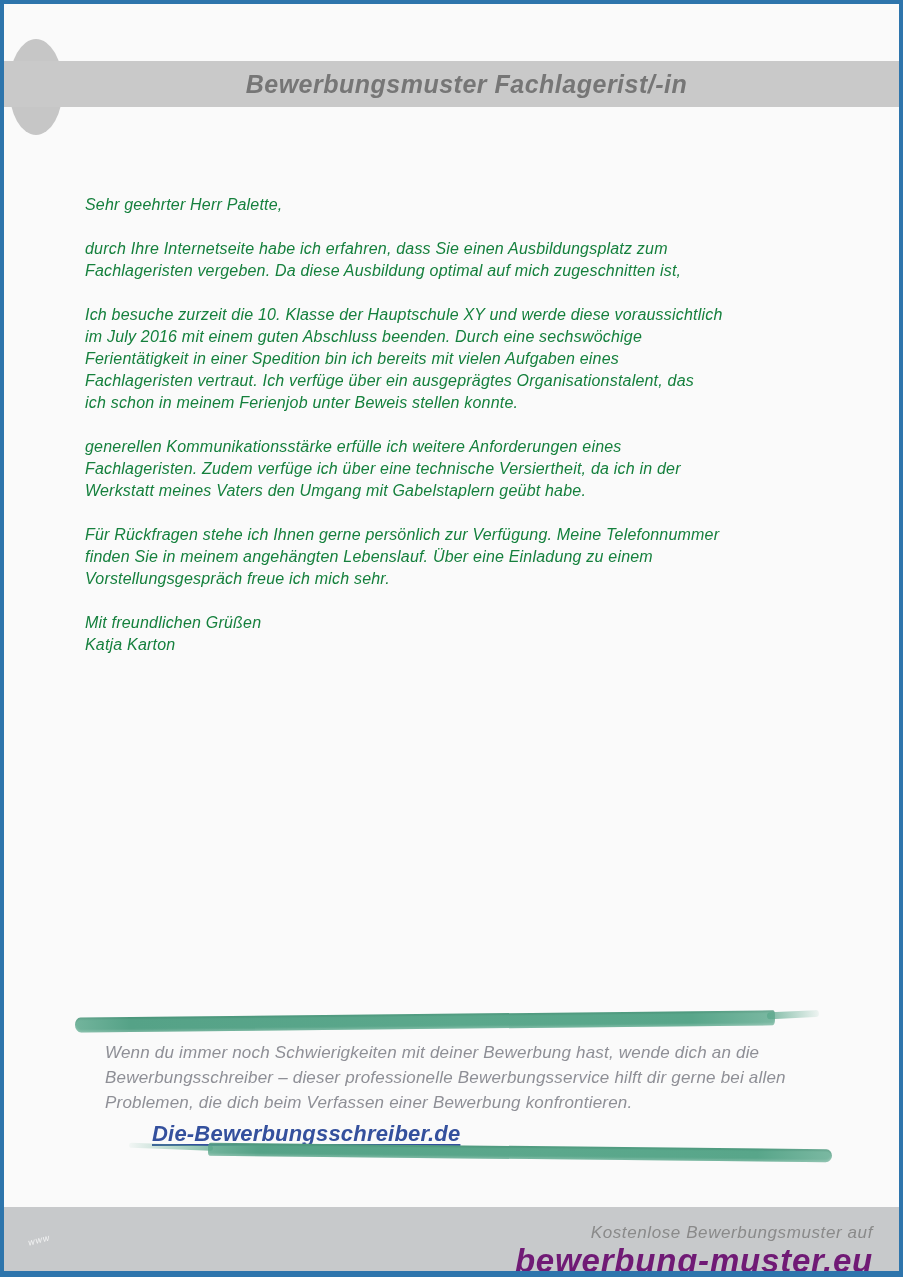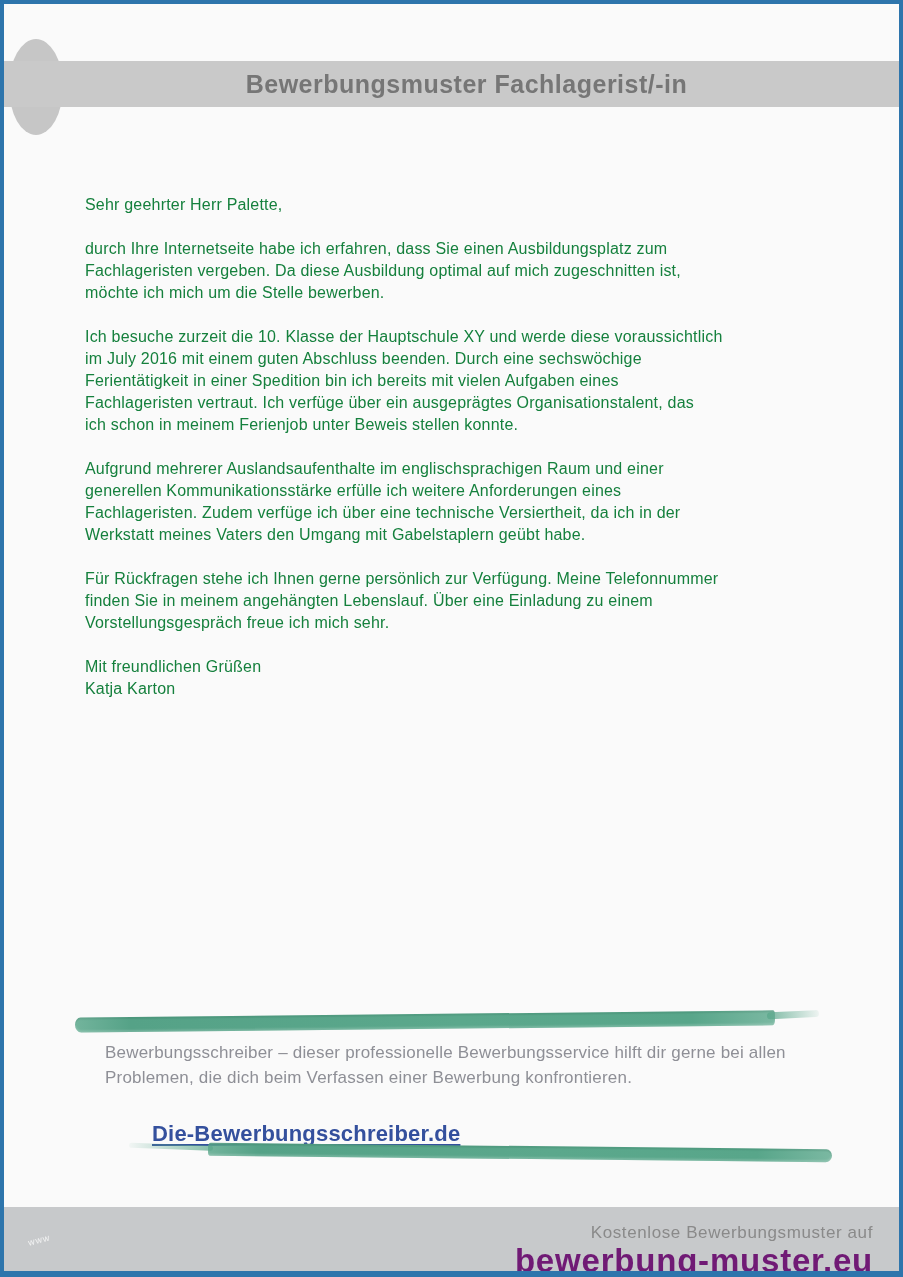--- a/index.html
+++ b/index.html
@@ -8,20 +8,21 @@
     font-family: "Liberation Sans", sans-serif;
   }
   .page {
     position: relative;
     width: 903px;
     height: 1277px;
     background: #fafafa;
     border: 4px solid #2e75ac;
     border-bottom-width: 6px;
     overflow: hidden;
+    font-style: italic;
   }
 
   
   .header-ellipse {
     position: absolute;
     left: 5px; top: 35px;
     width: 54px; height: 96px;
     border-radius: 50%;
     background: #c6c6c6;
   }
@@ -161,35 +162,33 @@
     <div class="header-title">Bewerbungsmuster Fachlagerist/-in</div>
   </div>
 
   <div class="letter">
     <div class="salutation">Sehr geehrter Herr Palette,</div>
 
     <p>
       </p>
       <div>durch Ihre Internetseite habe ich erfahren, dass Sie einen Ausbildungsplatz zum</div>
       <div>Fachlageristen vergeben. Da diese Ausbildung optimal auf mich zugeschnitten ist,</div>
-      <div>möchte ich mich um die Stelle bewerben.</div>
     <p></p>
 
     <p>
       </p>
       <div>Ich besuche zurzeit die 10. Klasse der Hauptschule XY und werde diese voraussichtlich</div>
       <div>im July 2016 mit einem guten Abschluss beenden. Durch eine sechswöchige</div>
       <div>Ferientätigkeit in einer Spedition bin ich bereits mit vielen Aufgaben eines</div>
       <div>Fachlageristen vertraut. Ich verfüge über ein ausgeprägtes Organisationstalent, das</div>
       <div>ich schon in meinem Ferienjob unter Beweis stellen konnte.</div>
     <p></p>
 
     <p>
       </p>
-      <div>Aufgrund mehrerer Auslandsaufenthalte im englischsprachigen Raum und einer</div>
       <div>generellen Kommunikationsstärke erfülle ich weitere Anforderungen eines</div>
       <div>Fachlageristen. Zudem verfüge ich über eine technische Versiertheit, da ich in der</div>
       <div>Werkstatt meines Vaters den Umgang mit Gabelstaplern geübt habe.</div>
     <p></p>
 
     <p>
       </p>
       <div>Für Rückfragen stehe ich Ihnen gerne persönlich zur Verfügung. Meine Telefonnummer</div>
       <div>finden Sie in meinem angehängten Lebenslauf. Über eine Einladung zu einem</div>
       <div>Vorstellungsgespräch freue ich mich sehr.</div>
@@ -197,20 +196,21 @@
 
     <div class="sig-block">
       <div>Mit freundlichen Grüßen</div>
       <div>Katja Karton</div>
     </div>
   </div>
 
   <div class="stroke stroke-top"></div>
 
   <div class="promo">
+    <div>Wenn du immer noch Schwierigkeiten mit deiner Bewerbung hast, wende dich an die</div>
     <div>Bewerbungsschreiber – dieser professionelle Bewerbungsservice hilft dir gerne bei allen</div>
     <div>Problemen, die dich beim Verfassen einer Bewerbung konfrontieren.</div>
   </div>
 
   <a class="promo-link" href="#">Die-Bewerbungsschreiber.de</a>
 
   <div class="stroke stroke-bottom"></div>
 
   <div class="footer-band">
     <div class="footer-watermark">www</div>

